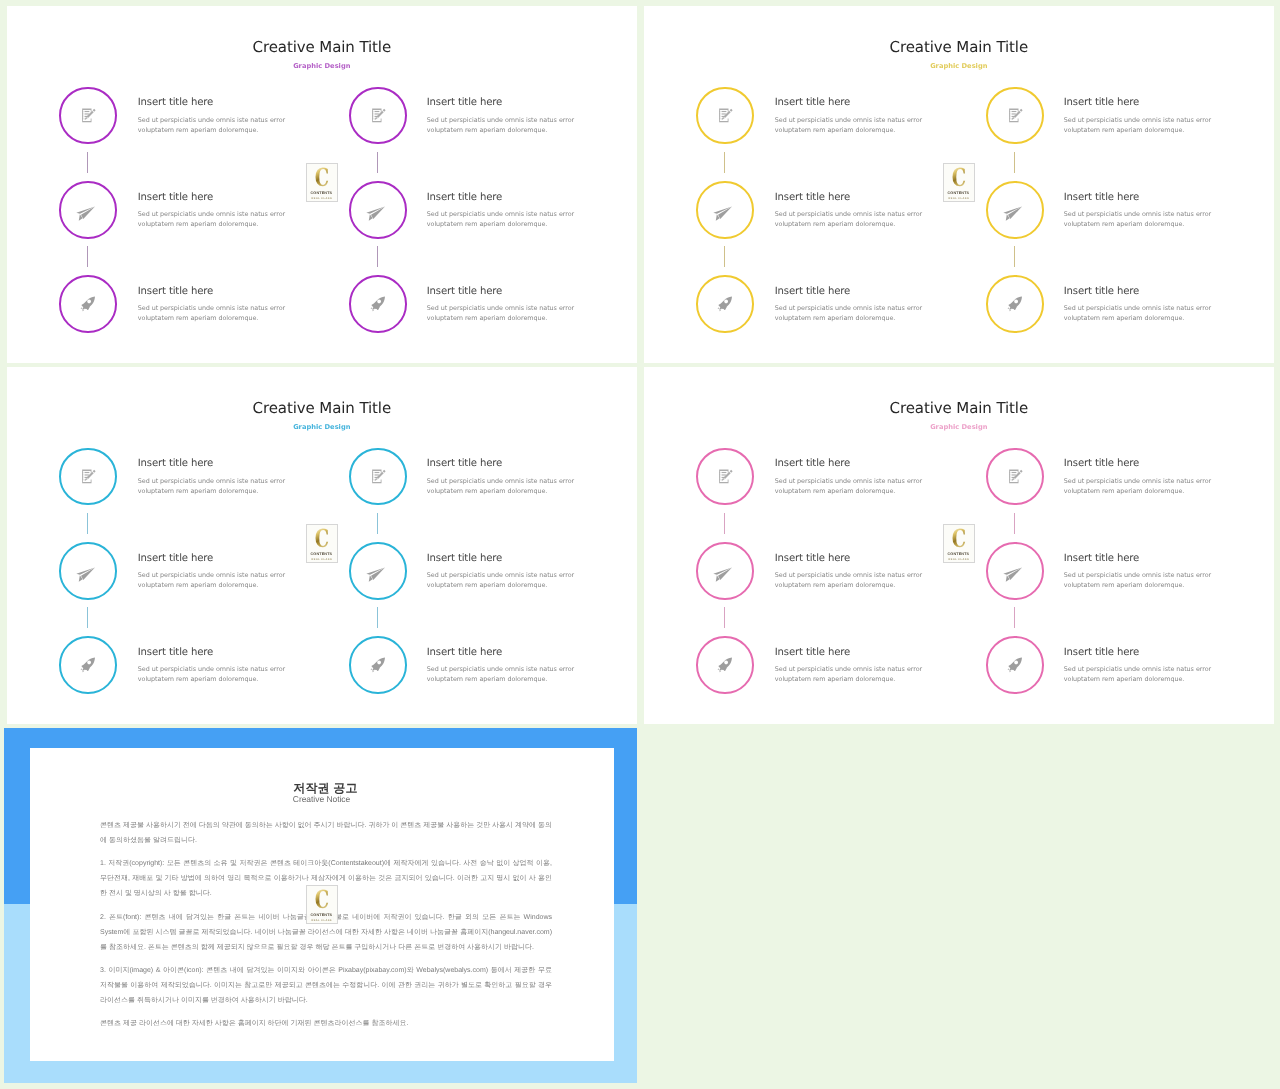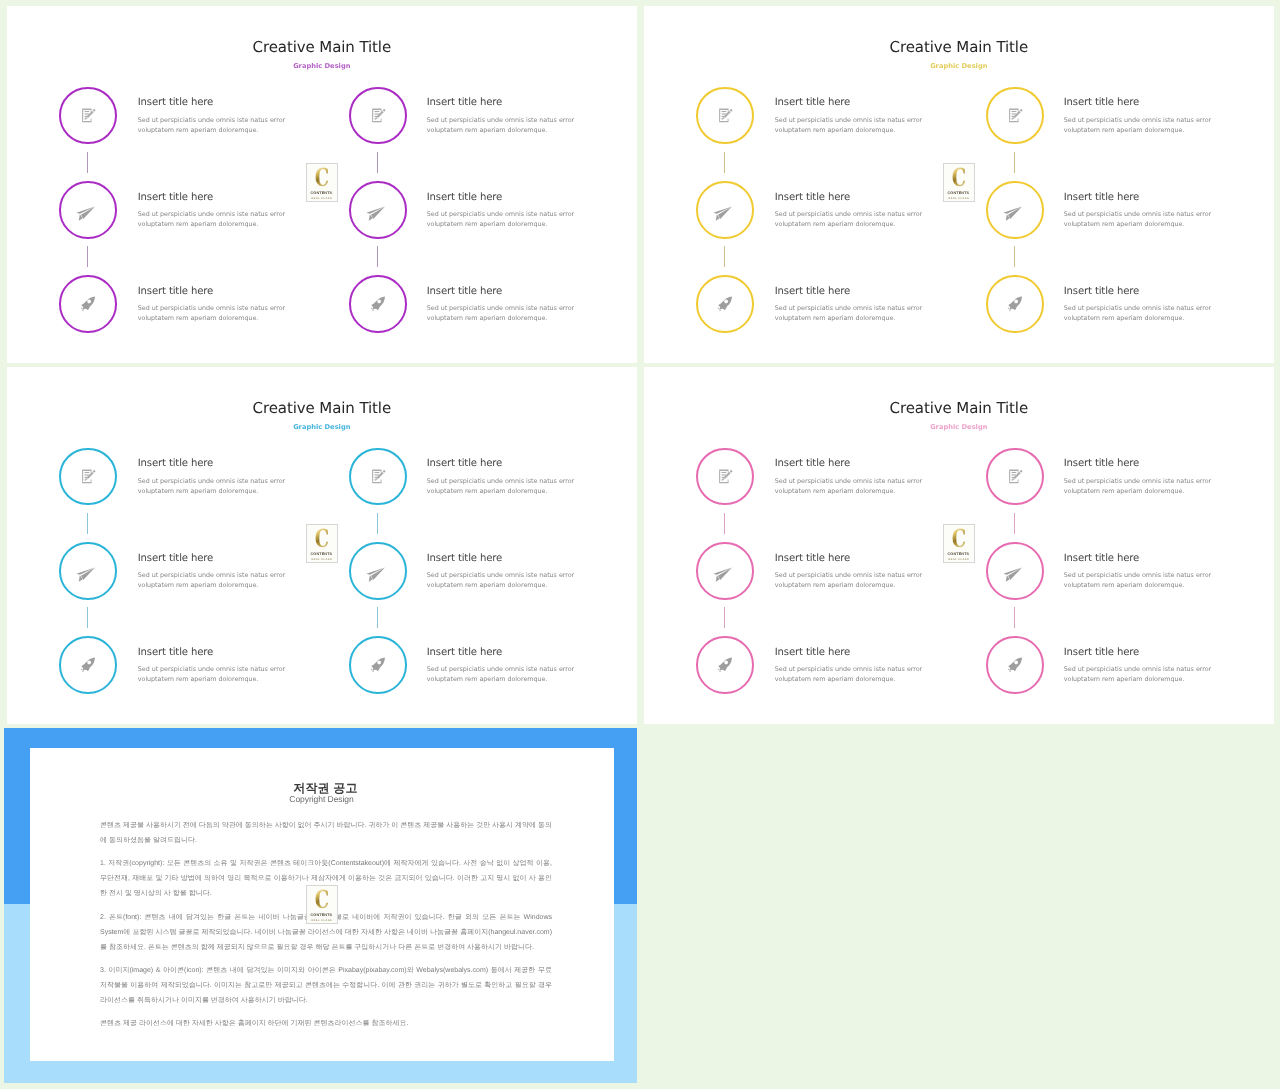--- a/index.html
+++ b/index.html
@@ -569,21 +569,21 @@
   <div class="wm swm">
    <div class="c">C</div>
    <div class="n1">CONTENTS</div>
    <div class="n2">REAL  CLASS</div>
   </div>
 
 </section>
 <section class="cslide" style="background: linear-gradient(rgb(69, 160, 244) 0%, rgb(69, 160, 244) 49.65%, rgb(169, 221, 252) 49.65%, rgb(169, 221, 252) 100%);">
  <div class="cpaper">
   <h2 class="ctitle">저작권 공고</h2>
-  <p class="csubtitle">Copyright Design</p>
+  <p class="csubtitle">Creative Notice</p>
   <div class="cbody">
    <p>콘텐츠 제공물 사용하시기 전에 다음의 약관에 동의하는 사항이 없어 주시기 바랍니다. 귀하가 이 콘텐츠 제공물 사용하는 것만 사용시 계약에 동의에 동의하셨음을 알려드립니다.</p>
    <p>1. 저작권(copyright): 모든 콘텐츠의 소유 및 저작권은 콘텐츠 테이크아웃(Contentstakeout)에 제작자에게 있습니다. 사전 승낙 없이 상업적 이용, 무단전재, 재배포 및 기타 방법에 의하여 영리 목적으로 이용하거나 제삼자에게 이용하는 것은 금지되어 있습니다. 이러한 고지 명시 없이 사 용인한 전시 및 명시상의 사 항을 합니다.</p>
    <p>2. 폰트(font): 콘텐츠 내에 담겨있는 한글 폰트는 네이버 나눔글꼴의 저작물로 네이버에 저작권이 있습니다. 한글 외의 모든 폰트는 Windows System에 포함된 시스템 글꼴로 제작되었습니다. 네이버 나눔글꼴 라이선스에 대한 자세한 사항은 네이버 나눔글꼴 홈페이지(hangeul.naver.com)를 참조하세요. 폰트는 콘텐츠의 함께 제공되지 않으므로 필요할 경우 해당 폰트를 구입하시거나 다른 폰트로 변경하여 사용하시기 바랍니다.</p>
    <p>3. 이미지(image) &amp; 아이콘(icon): 콘텐츠 내에 담겨있는 이미지와 아이콘은 Pixabay(pixabay.com)와 Webalys(webalys.com) 등에서 제공한 무료 저작물을 이용하여 제작되었습니다. 이미지는 참고로만 제공되고 콘텐츠에는 수정합니다. 이에 관한 권리는 귀하가 별도로 확인하고 필요할 경우 라이선스를 취득하시거나 이미지를 변경하여 사용하시기 바랍니다.</p>
    <p>콘텐츠 제공 라이선스에 대한 자세한 사항은 홈페이지 하단에 기재된 콘텐츠라이선스를 참조하세요.</p>
   </div>
   <div class="wm cwm">
    <div class="c">C</div>
    <div class="n1">CONTENTS</div>

